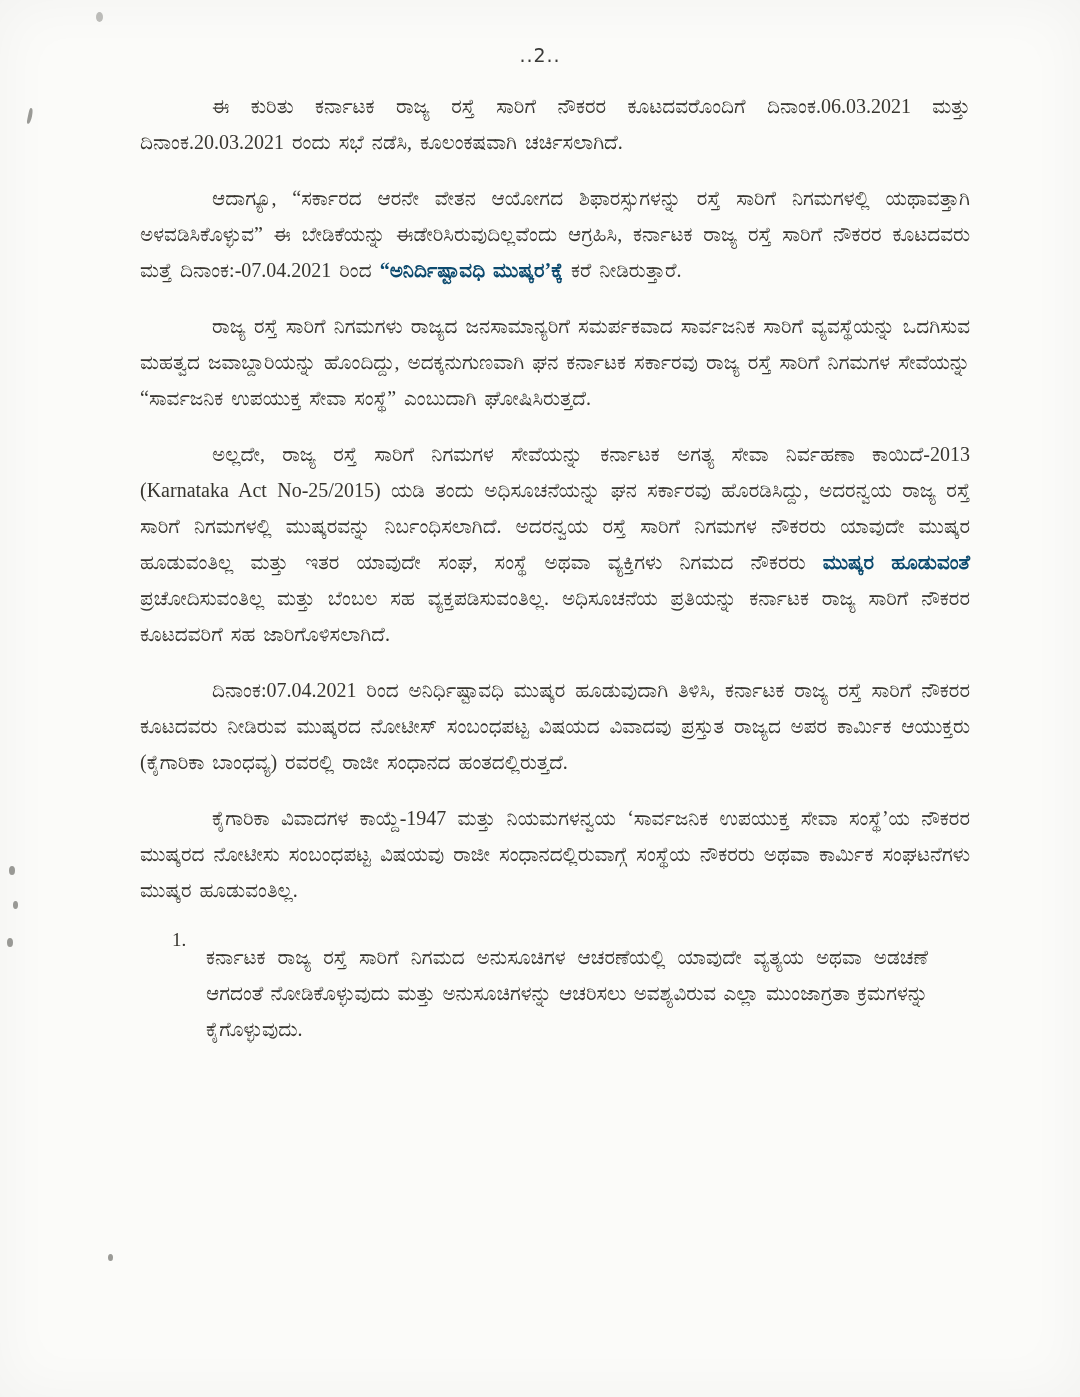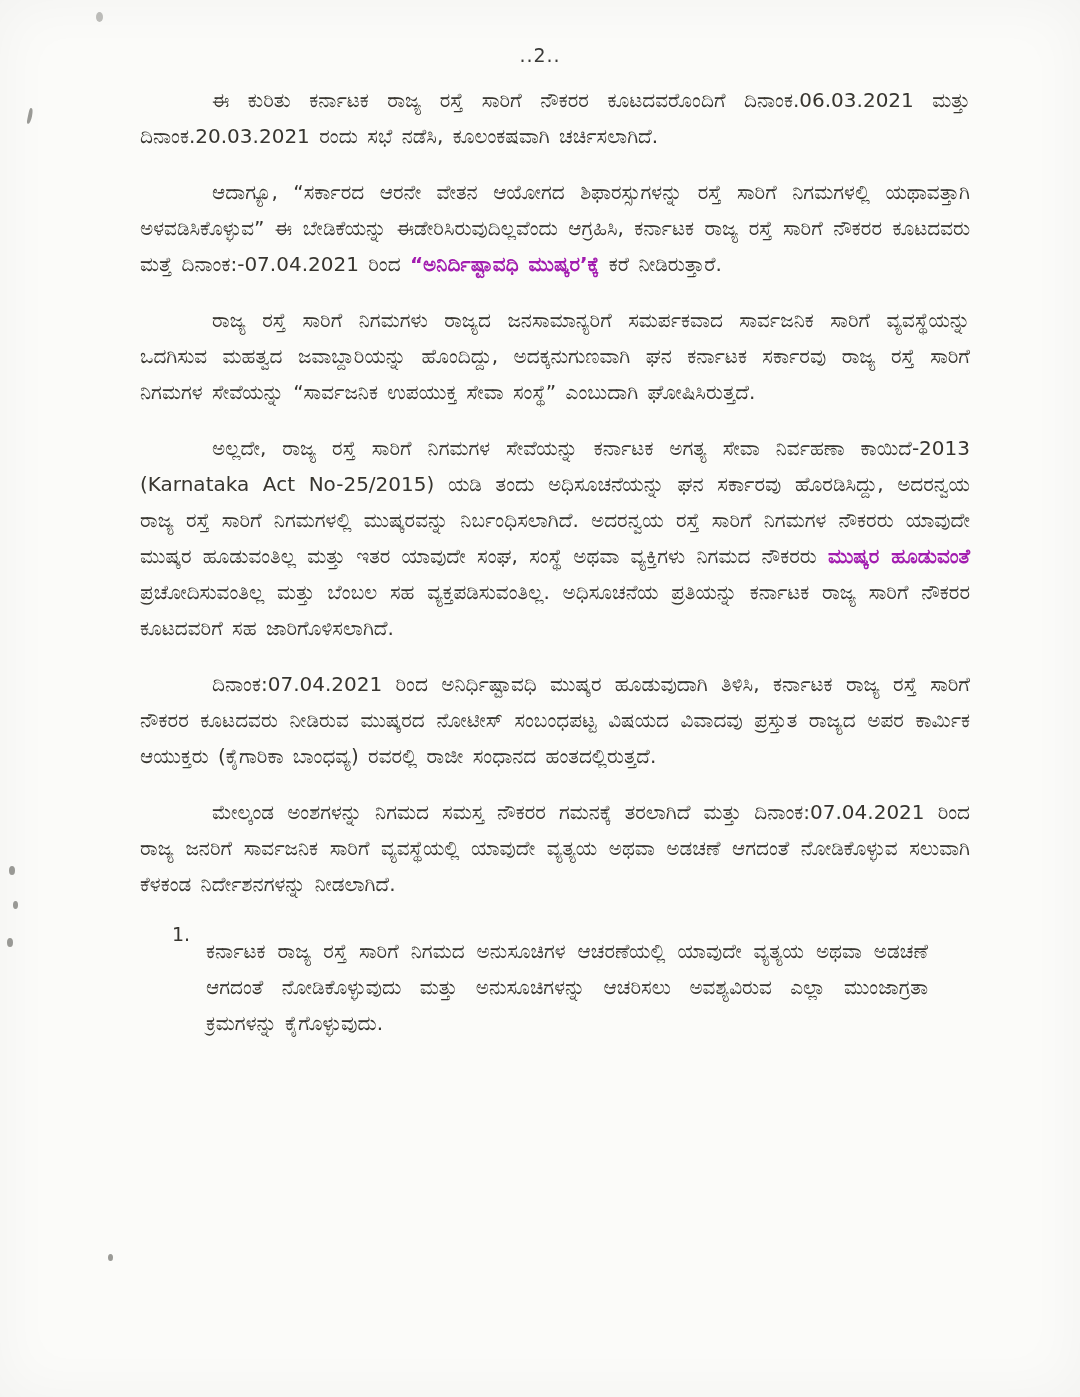--- a/index.html
+++ b/index.html
@@ -23,35 +23,36 @@
     top: 44px;
     left: 0;
     width: 100%;
     text-align: center;
     font-size: 19px;
     letter-spacing: 1px;
     color: #3a3a38;
   }
   .doc-content {
     position: absolute;
-    top: 82px;
+    top: 88px;
     left: 140px;
     width: 830px;
+    font-family: Liberation Serif, serif;
   }
   .para {
     margin: 0 0 20px 0;
     font-size: 20px;
     line-height: 36px;
     text-align: justify;
     text-indent: 72px;
     word-spacing: 3px;
     color: #37352f;
   }
   .para:last-of-type { margin-bottom: 0; }
-  .bold { font-weight: bold; color: #a21caf; }
+  .bold { font-weight: bold; color: #0c4a6e; }
   .list-item {
     display: flex;
     margin: 14px 0 0 32px;
     font-size: 20px;
     line-height: 36px;
     color: #37352f;
   }
   .list-marker {
     flex: 0 0 34px;
     text-align: left;
@@ -83,21 +84,21 @@
 
 <div class="scan-page">
   <div class="page-number">..2..</div>
 
   <div class="doc-content">
       <p class="para"><span>ಈ ಕುರಿತು ಕರ್ನಾಟಕ ರಾಜ್ಯ ರಸ್ತೆ ಸಾರಿಗೆ ನೌಕರರ ಕೂಟದವರೊಂದಿಗೆ ದಿನಾಂಕ.06.03.2021 ಮತ್ತು ದಿನಾಂಕ.20.03.2021 ರಂದು ಸಭೆ ನಡೆಸಿ, ಕೂಲಂಕಷವಾಗಿ ಚರ್ಚಿಸಲಾಗಿದೆ.</span></p>
       <p class="para"><span>ಆದಾಗ್ಯೂ, “ಸರ್ಕಾರದ ಆರನೇ ವೇತನ ಆಯೋಗದ ಶಿಫಾರಸ್ಸುಗಳನ್ನು ರಸ್ತೆ ಸಾರಿಗೆ ನಿಗಮಗಳಲ್ಲಿ ಯಥಾವತ್ತಾಗಿ ಅಳವಡಿಸಿಕೊಳ್ಳುವ” ಈ ಬೇಡಿಕೆಯನ್ನು ಈಡೇರಿಸಿರುವುದಿಲ್ಲವೆಂದು ಆಗ್ರಹಿಸಿ, ಕರ್ನಾಟಕ ರಾಜ್ಯ ರಸ್ತೆ ಸಾರಿಗೆ ನೌಕರರ ಕೂಟದವರು ಮತ್ತೆ ದಿನಾಂಕ:-07.04.2021 ರಿಂದ </span><span class="bold">“ಅನಿರ್ದಿಷ್ಟಾವಧಿ ಮುಷ್ಕರ’ಕ್ಕೆ</span><span> ಕರೆ ನೀಡಿರುತ್ತಾರೆ.</span></p>
       <p class="para"><span>ರಾಜ್ಯ ರಸ್ತೆ ಸಾರಿಗೆ ನಿಗಮಗಳು ರಾಜ್ಯದ ಜನಸಾಮಾನ್ಯರಿಗೆ ಸಮರ್ಪಕವಾದ ಸಾರ್ವಜನಿಕ ಸಾರಿಗೆ ವ್ಯವಸ್ಥೆಯನ್ನು ಒದಗಿಸುವ ಮಹತ್ವದ ಜವಾಬ್ದಾರಿಯನ್ನು ಹೊಂದಿದ್ದು, ಅದಕ್ಕನುಗುಣವಾಗಿ ಘನ ಕರ್ನಾಟಕ ಸರ್ಕಾರವು ರಾಜ್ಯ ರಸ್ತೆ ಸಾರಿಗೆ ನಿಗಮಗಳ ಸೇವೆಯನ್ನು “ಸಾರ್ವಜನಿಕ ಉಪಯುಕ್ತ ಸೇವಾ ಸಂಸ್ಥೆ” ಎಂಬುದಾಗಿ ಘೋಷಿಸಿರುತ್ತದೆ.</span></p>
       <p class="para"><span>ಅಲ್ಲದೇ, ರಾಜ್ಯ ರಸ್ತೆ ಸಾರಿಗೆ ನಿಗಮಗಳ ಸೇವೆಯನ್ನು ಕರ್ನಾಟಕ ಅಗತ್ಯ ಸೇವಾ ನಿರ್ವಹಣಾ ಕಾಯಿದೆ-2013 (Karnataka Act No-25/2015) ಯಡಿ ತಂದು ಅಧಿಸೂಚನೆಯನ್ನು ಘನ ಸರ್ಕಾರವು ಹೊರಡಿಸಿದ್ದು, ಅದರನ್ವಯ ರಾಜ್ಯ ರಸ್ತೆ ಸಾರಿಗೆ ನಿಗಮಗಳಲ್ಲಿ ಮುಷ್ಕರವನ್ನು ನಿರ್ಬಂಧಿಸಲಾಗಿದೆ. ಅದರನ್ವಯ ರಸ್ತೆ ಸಾರಿಗೆ ನಿಗಮಗಳ ನೌಕರರು ಯಾವುದೇ ಮುಷ್ಕರ ಹೂಡುವಂತಿಲ್ಲ ಮತ್ತು ಇತರ ಯಾವುದೇ ಸಂಘ, ಸಂಸ್ಥೆ ಅಥವಾ ವ್ಯಕ್ತಿಗಳು ನಿಗಮದ ನೌಕರರು </span><span class="bold">ಮುಷ್ಕರ ಹೂಡುವಂತೆ</span><span> ಪ್ರಚೋದಿಸುವಂತಿಲ್ಲ ಮತ್ತು ಬೆಂಬಲ ಸಹ ವ್ಯಕ್ತಪಡಿಸುವಂತಿಲ್ಲ. ಅಧಿಸೂಚನೆಯ ಪ್ರತಿಯನ್ನು ಕರ್ನಾಟಕ ರಾಜ್ಯ ಸಾರಿಗೆ ನೌಕರರ ಕೂಟದವರಿಗೆ ಸಹ ಜಾರಿಗೊಳಿಸಲಾಗಿದೆ.</span></p>
       <p class="para"><span>ದಿನಾಂಕ:07.04.2021 ರಿಂದ ಅನಿರ್ಧಿಷ್ಟಾವಧಿ ಮುಷ್ಕರ ಹೂಡುವುದಾಗಿ ತಿಳಿಸಿ, ಕರ್ನಾಟಕ ರಾಜ್ಯ ರಸ್ತೆ ಸಾರಿಗೆ ನೌಕರರ ಕೂಟದವರು ನೀಡಿರುವ ಮುಷ್ಕರದ ನೋಟೀಸ್ ಸಂಬಂಧಪಟ್ಟ ವಿಷಯದ ವಿವಾದವು ಪ್ರಸ್ತುತ ರಾಜ್ಯದ ಅಪರ ಕಾರ್ಮಿಕ ಆಯುಕ್ತರು (ಕೈಗಾರಿಕಾ ಬಾಂಧವ್ಯ) ರವರಲ್ಲಿ ರಾಜೀ ಸಂಧಾನದ ಹಂತದಲ್ಲಿರುತ್ತದೆ.</span></p>
-      <p class="para"><span>ಮೇಲ್ಕಂಡ ಅಂಶಗಳನ್ನು ನಿಗಮದ ಸಮಸ್ತ ನೌಕರರ ಗಮನಕ್ಕೆ ತರಲಾಗಿದೆ ಮತ್ತು ದಿನಾಂಕ:07.04.2021 ರಿಂದ ರಾಜ್ಯ ಜನರಿಗೆ ಸಾರ್ವಜನಿಕ ಸಾರಿಗೆ ವ್ಯವಸ್ಥೆಯಲ್ಲಿ ಯಾವುದೇ ವ್ಯತ್ಯಯ ಅಥವಾ ಅಡಚಣೆ ಆಗದಂತೆ ನೋಡಿಕೊಳ್ಳುವ ಸಲುವಾಗಿ ಕೆಳಕಂಡ ನಿರ್ದೇಶನಗಳನ್ನು ನೀಡಲಾಗಿದೆ.</span></p>
+      <p class="para"><span>ಕೈಗಾರಿಕಾ ವಿವಾದಗಳ ಕಾಯ್ದೆ-1947 ಮತ್ತು ನಿಯಮಗಳನ್ವಯ ‘ಸಾರ್ವಜನಿಕ ಉಪಯುಕ್ತ ಸೇವಾ ಸಂಸ್ಥೆ’ಯ ನೌಕರರ ಮುಷ್ಕರದ ನೋಟೀಸು ಸಂಬಂಧಪಟ್ಟ ವಿಷಯವು ರಾಜೀ ಸಂಧಾನದಲ್ಲಿರುವಾಗ್ಗೆ ಸಂಸ್ಥೆಯ ನೌಕರರು ಅಥವಾ ಕಾರ್ಮಿಕ ಸಂಘಟನೆಗಳು ಮುಷ್ಕರ ಹೂಡುವಂತಿಲ್ಲ.</span></p>
       <div class="list-item">
         <span class="list-marker">1.</span>
         <span class="list-body"><span>ಕರ್ನಾಟಕ ರಾಜ್ಯ ರಸ್ತೆ ಸಾರಿಗೆ ನಿಗಮದ ಅನುಸೂಚಿಗಳ ಆಚರಣೆಯಲ್ಲಿ ಯಾವುದೇ ವ್ಯತ್ಯಯ ಅಥವಾ ಅಡಚಣೆ ಆಗದಂತೆ ನೋಡಿಕೊಳ್ಳುವುದು ಮತ್ತು ಅನುಸೂಚಿಗಳನ್ನು ಆಚರಿಸಲು ಅವಶ್ಯವಿರುವ ಎಲ್ಲಾ ಮುಂಜಾಗ್ರತಾ ಕ್ರಮಗಳನ್ನು ಕೈಗೊಳ್ಳುವುದು.</span></span>
       </div>
     </div>
 
   <span class="artifact a1"></span>
   <span class="artifact a2"></span>
   <span class="artifact a3"></span>
   <span class="artifact a4"></span>

